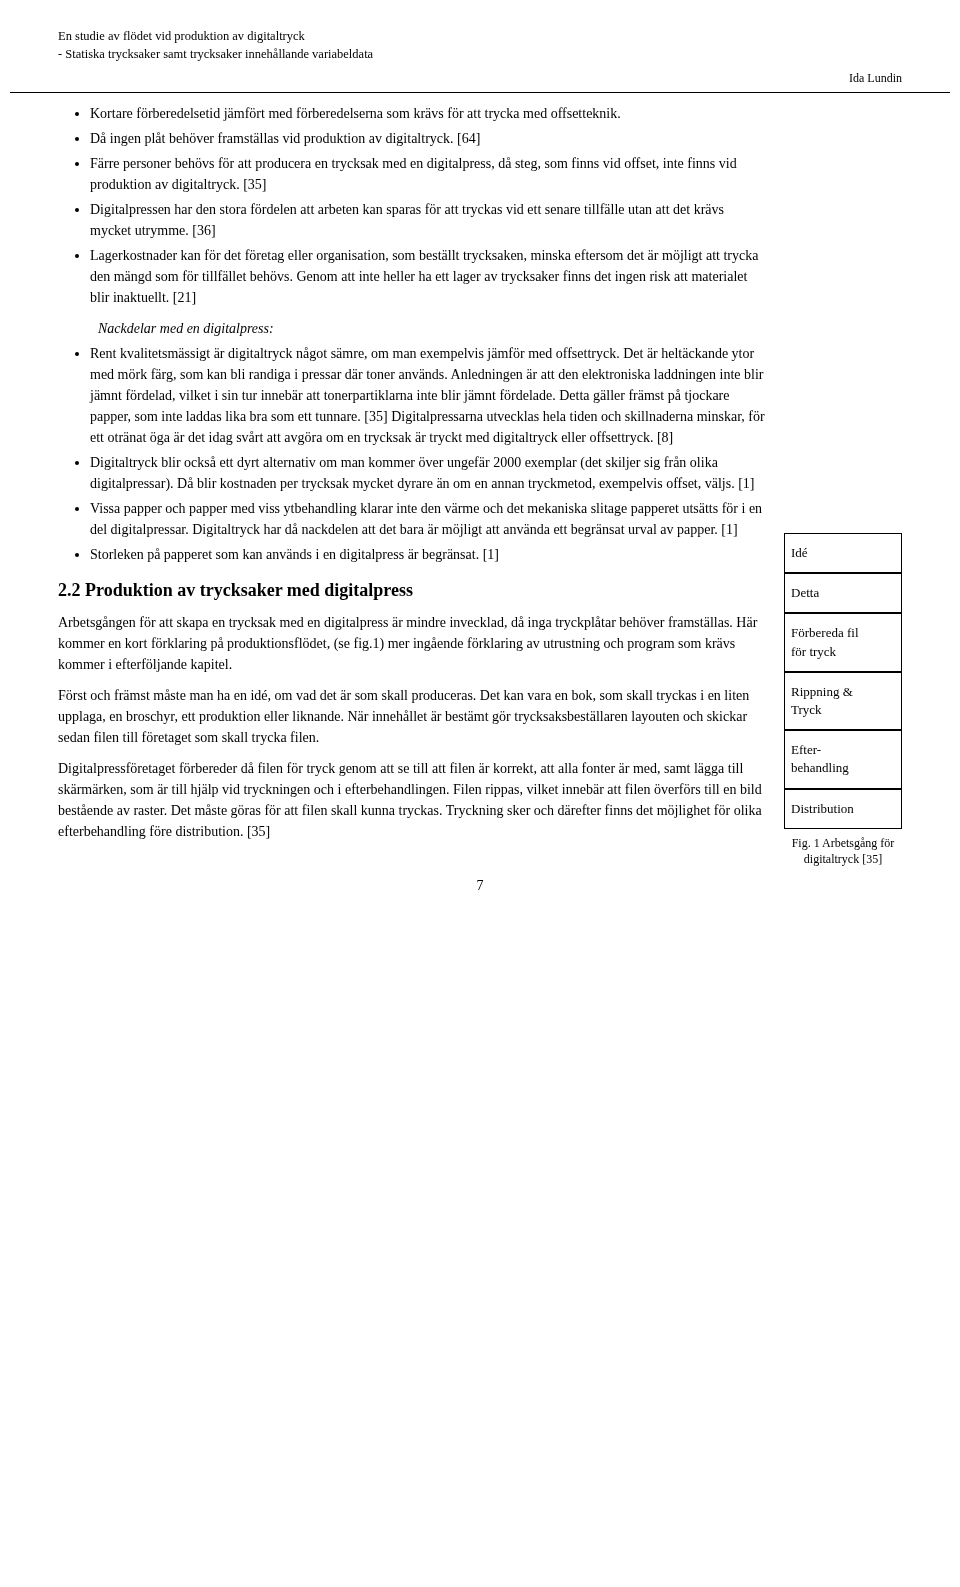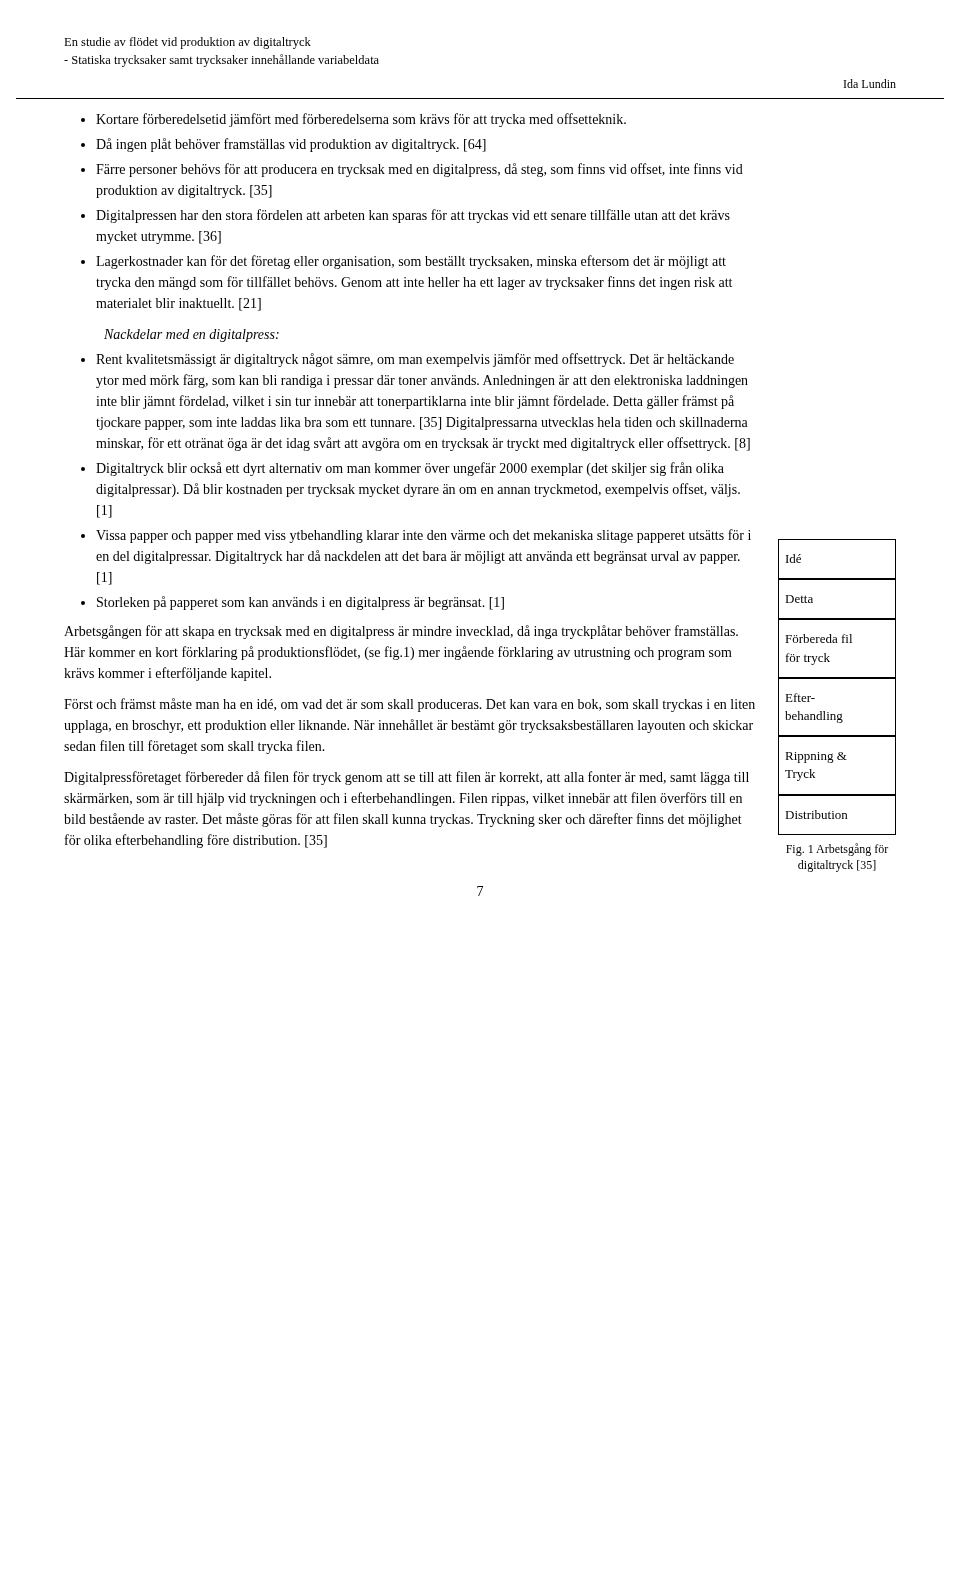--- a/index.html
+++ b/index.html
@@ -8,21 +8,21 @@
       font-size: 14px;
       color: #000;
       background: #fff;
       width: 960px;
       min-height: 1587px;
       position: relative;
     }
     .page {
       width: 960px;
       min-height: 1587px;
-      padding: 16px;
+      padding: 10px;
       position: relative;
     }
     .header {
       display: flex;
       justify-content: space-between;
       align-items: flex-start;
       padding: 18px 48px 6px 48px;
       border-bottom: 1px solid #000;
       margin-bottom: 10px;
     }
@@ -128,31 +128,32 @@
       <p class="italic-heading">Nackdelar med en digitalpress:</p>
 
       <ul class="bullet-list">
         <li>Rent kvalitetsmässigt är digitaltryck något sämre, om man exempelvis jämför med offsettryck. Det är heltäckande ytor med mörk färg, som kan bli randiga i pressar där toner används. Anledningen är att den elektroniska laddningen inte blir jämnt fördelad, vilket i sin tur innebär att tonerpartiklarna inte blir jämnt fördelade. Detta gäller främst på tjockare papper, som inte laddas lika bra som ett tunnare. [35] Digitalpressarna utvecklas hela tiden och skillnaderna minskar, för ett otränat öga är det idag svårt att avgöra om en trycksak är tryckt med digitaltryck eller offsettryck. [8]</li>
         <li>Digitaltryck blir också ett dyrt alternativ om man kommer över ungefär 2000 exemplar (det skiljer sig från olika digitalpressar). Då blir kostnaden per trycksak mycket dyrare än om en annan tryckmetod, exempelvis offset, väljs. [1]</li>
         <li>Vissa papper och papper med viss ytbehandling klarar inte den värme och det mekaniska slitage papperet utsätts för i en del digitalpressar. Digitaltryck har då nackdelen att det bara är möjligt att använda ett begränsat urval av papper. [1]</li>
         <li>Storleken på papperet som kan används i en digitalpress är begränsat. [1]</li>
       </ul>
 
       <div class="section-2-2">
+        <h2>2.2  Produktion av trycksaker med digitalpress</h2>
         <p>Arbetsgången för att skapa en trycksak med en digitalpress är mindre invecklad, då inga tryckplåtar behöver framställas. Här kommer en kort förklaring på produktionsflödet, (se fig.1) mer ingående förklaring av utrustning och program som krävs kommer i efterföljande kapitel.</p>
         <p>Först och främst måste man ha en idé, om vad det är som skall produceras. Det kan vara en bok, som skall tryckas i en liten upplaga, en broschyr, ett produktion eller liknande. När innehållet är bestämt gör trycksaksbeställaren layouten och skickar sedan filen till företaget som skall trycka filen.</p>
         <p>Digitalpressföretaget förbereder då filen för tryck genom att se till att filen är korrekt, att alla fonter är med, samt lägga till skärmärken, som är till hjälp vid tryckningen och i efterbehandlingen. Filen rippas, vilket innebär att filen överförs till en bild bestående av raster. Det måste göras för att filen skall kunna tryckas. Tryckning sker och därefter finns det möjlighet för olika efterbehandling före distribution. [35]</p>
       </div>
     </div>
 
     <div class="sidebar">
       <div class="sidebar-box">Idé</div>
       <div class="sidebar-box">Detta</div>
       <div class="sidebar-box">Förbereda fil<br>för tryck</div>
+      <div class="sidebar-box">Rippning &amp;<br>Tryck</div>
       <div class="sidebar-box">Efter-<br>behandling</div>
-      <div class="sidebar-box">Rippning &amp;<br>Tryck</div>
       <div class="sidebar-box">Distribution</div>
       <div class="sidebar-caption">Fig. 1 Arbetsgång för digitaltryck [35]</div>
     </div>
   </div>
 
   <div class="page-number">7</div>
 </div>
 
 </body></html>

